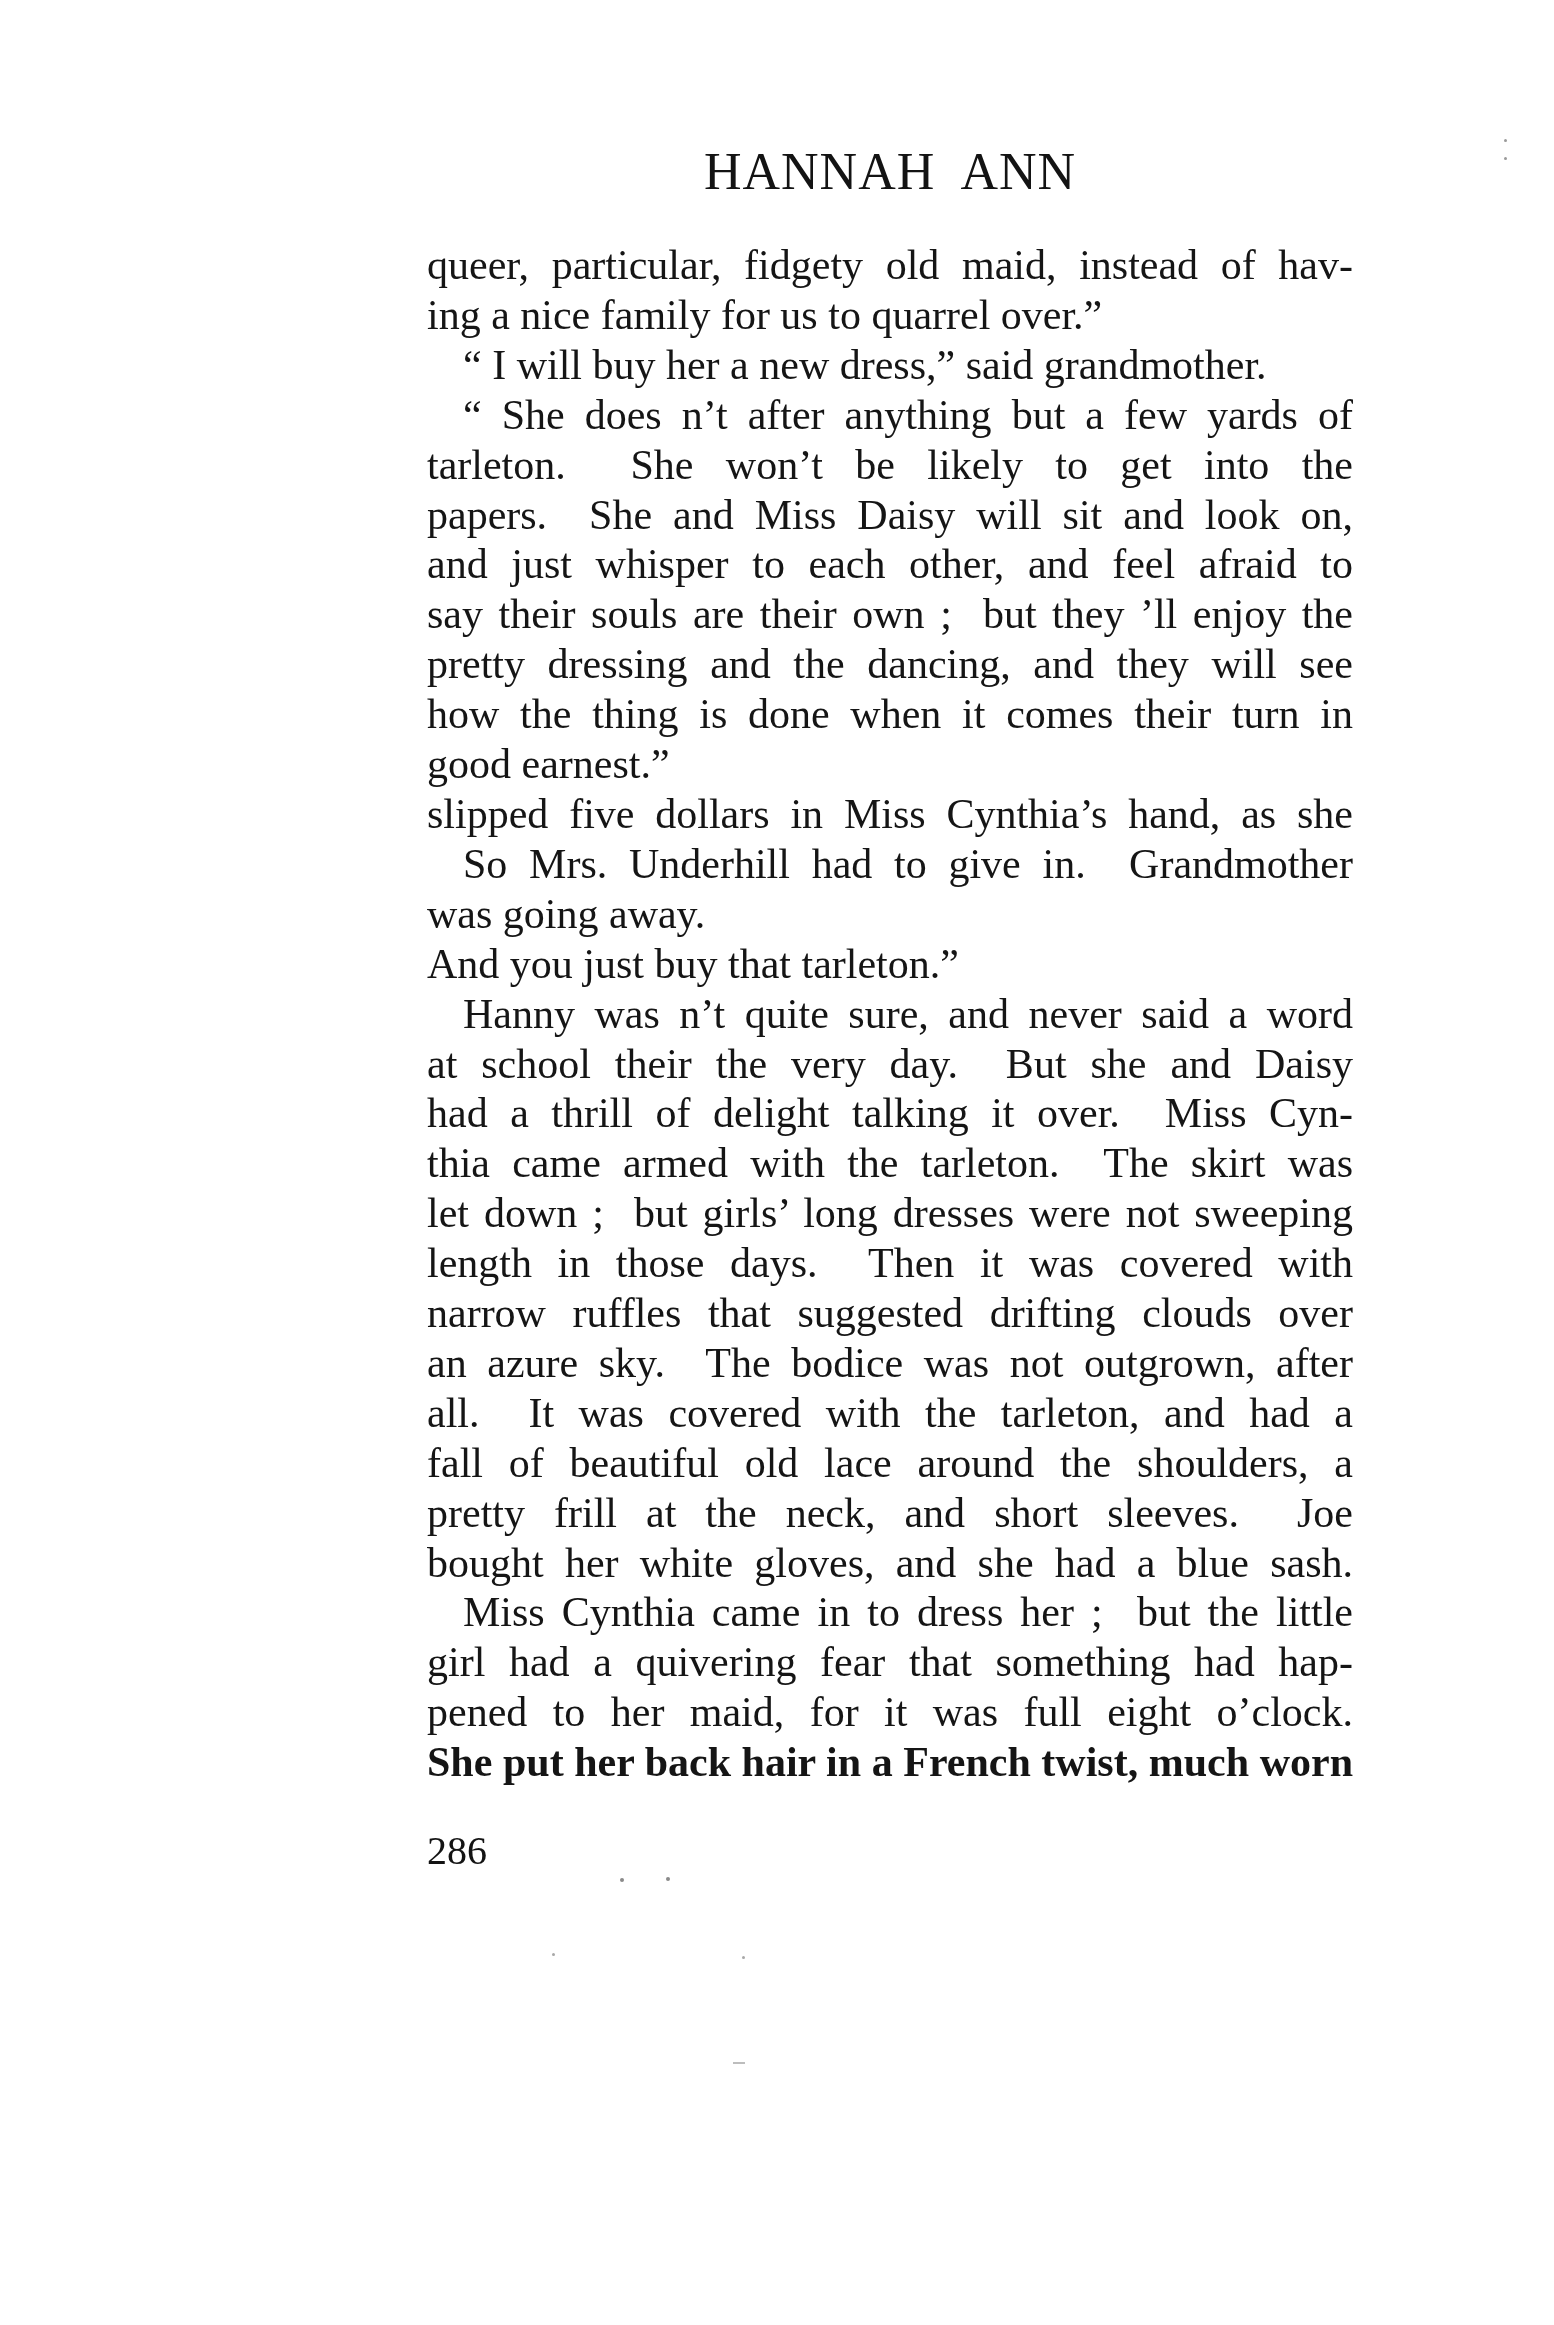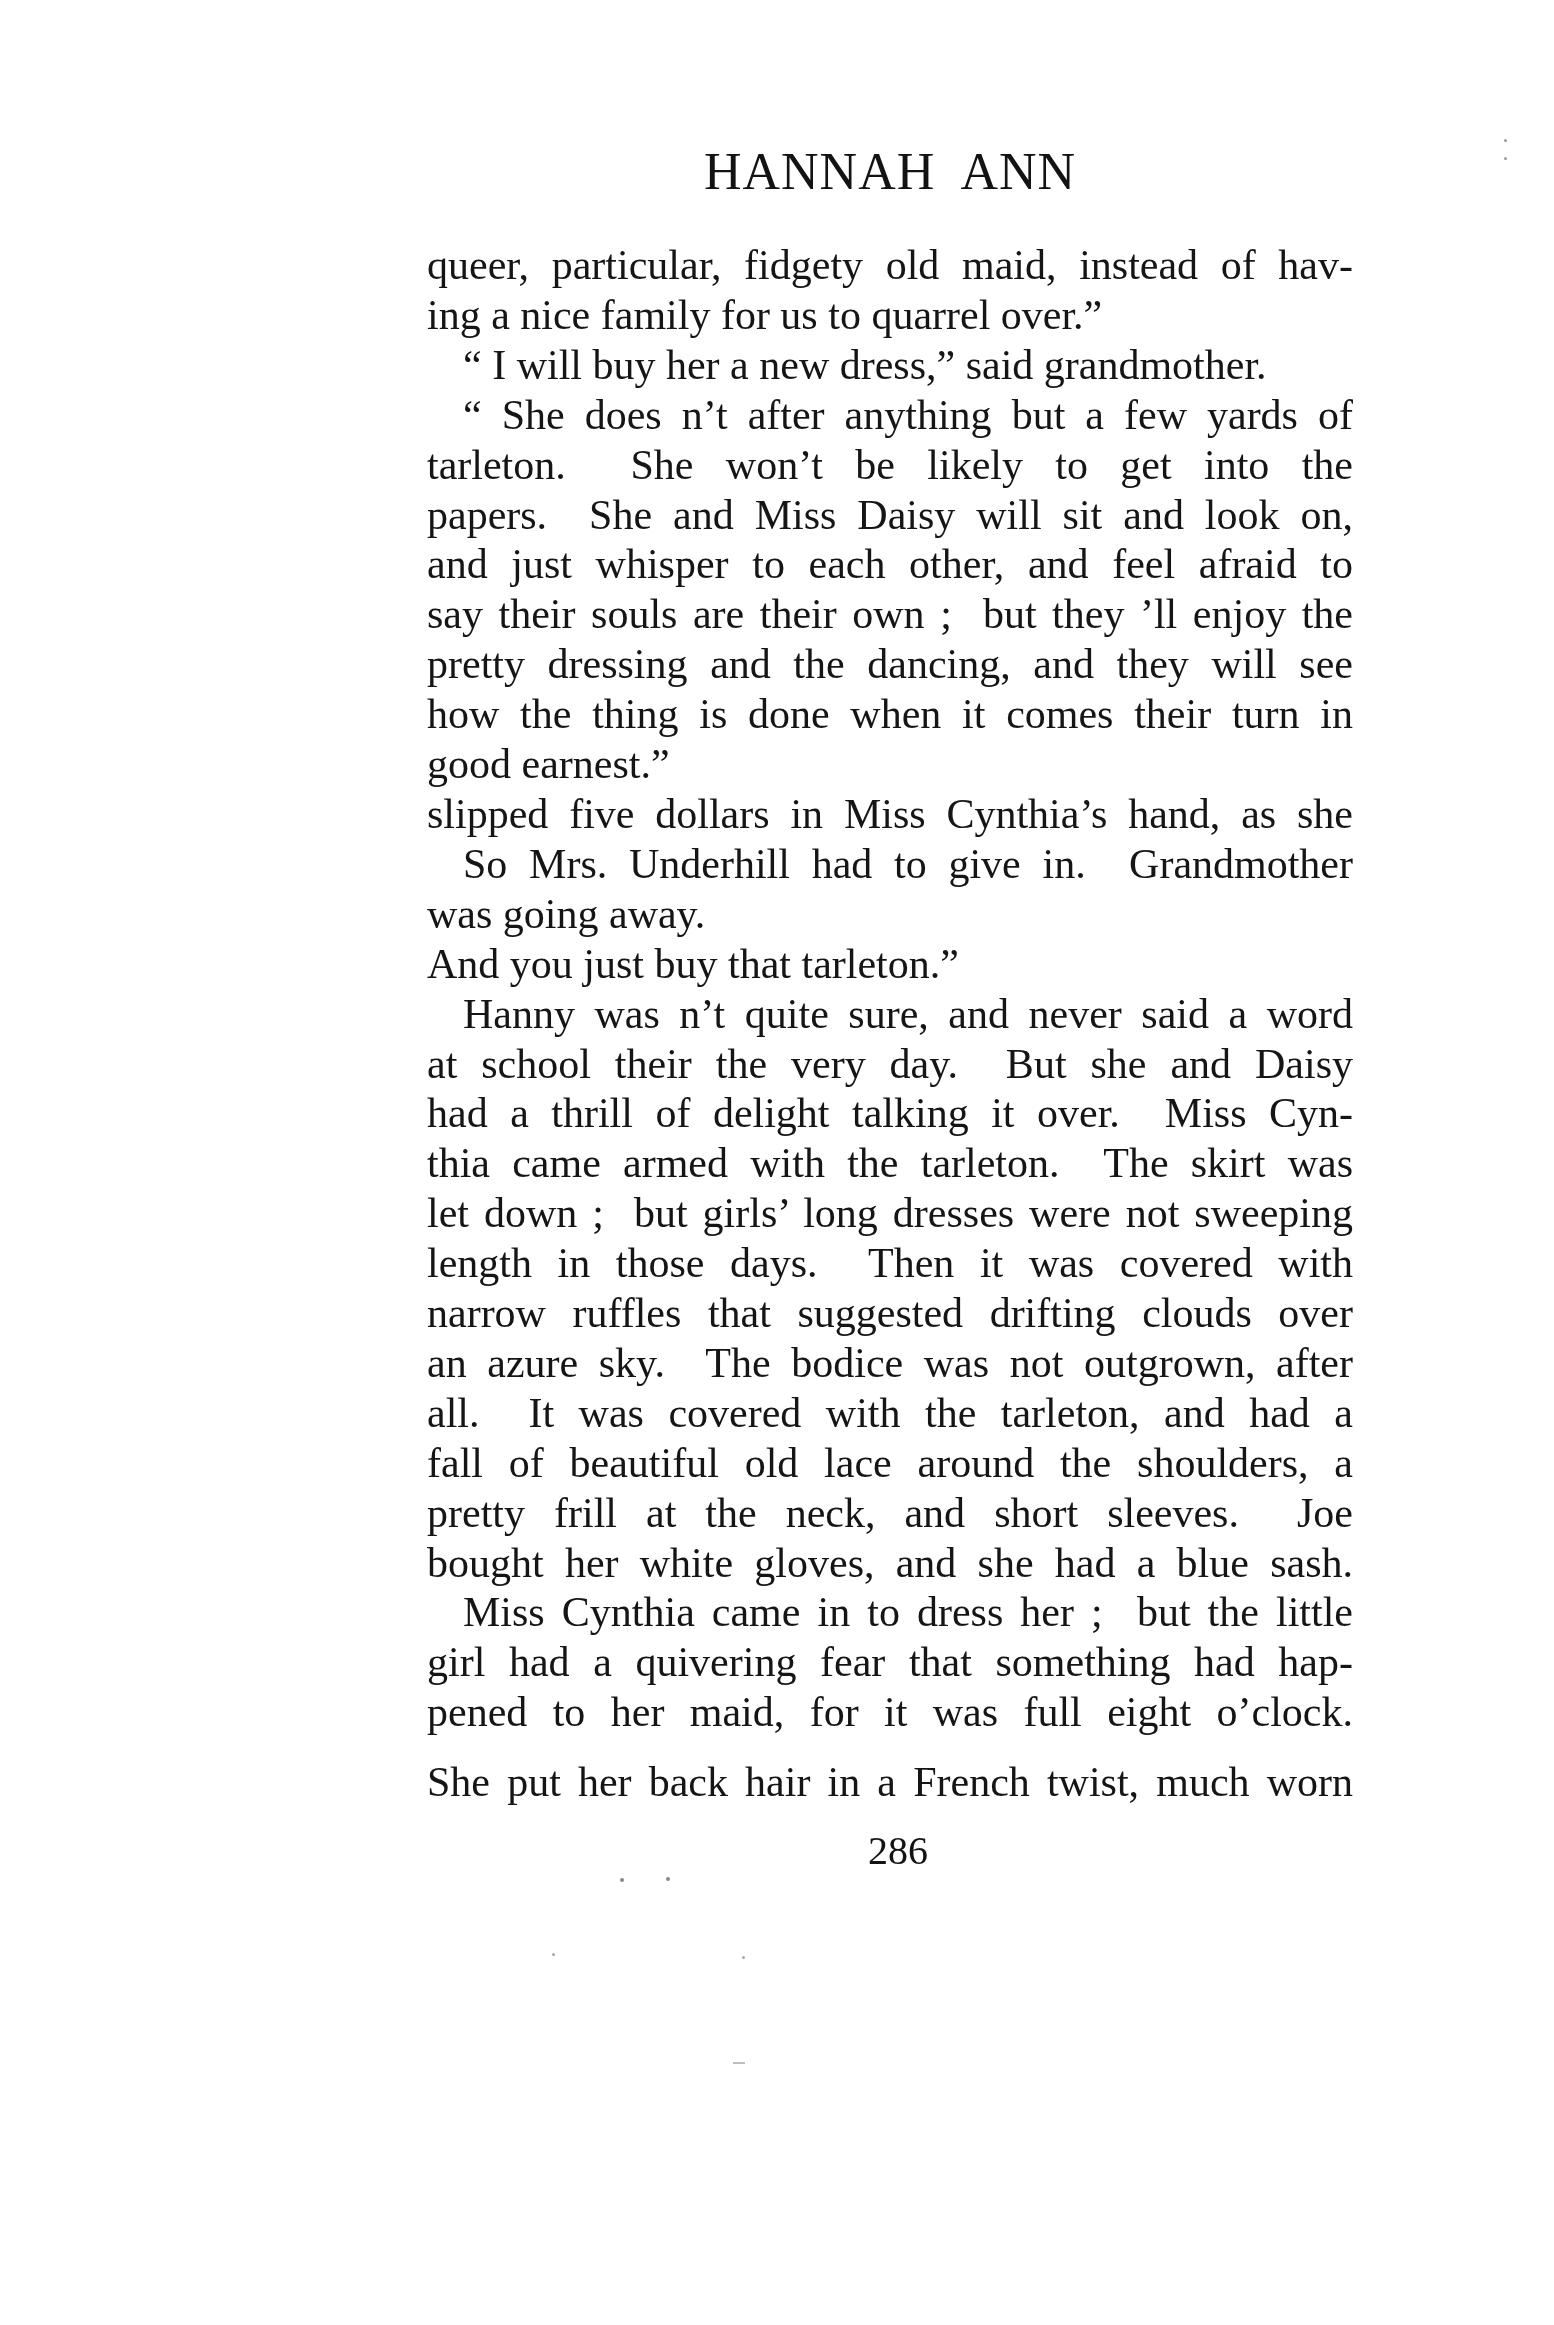--- a/index.html
+++ b/index.html
@@ -42,29 +42,27 @@
   }
   .line.j {
     text-align: justify;
     text-align-last: justify;
     text-justify: inter-word;
   }
   .line.ind {
     text-indent: 36px;
   }
   .line.b {
-    font-weight: normal;
-    margin-top: 20px;
+    font-weight: bold;
   }
   .folio {
     position: absolute;
     top: 1827px;
     left: 427px;
     width: 942px;
-    text-align: center;
     font-size: 40px;
     line-height: 48px;
     color: #131313;
   }
   .speck {
     position: absolute;
     background: #8a8a8a;
     border-radius: 50%;
   }
   .speck.s1 { left: 620px; top: 1878px; width: 4px; height: 4px; }

